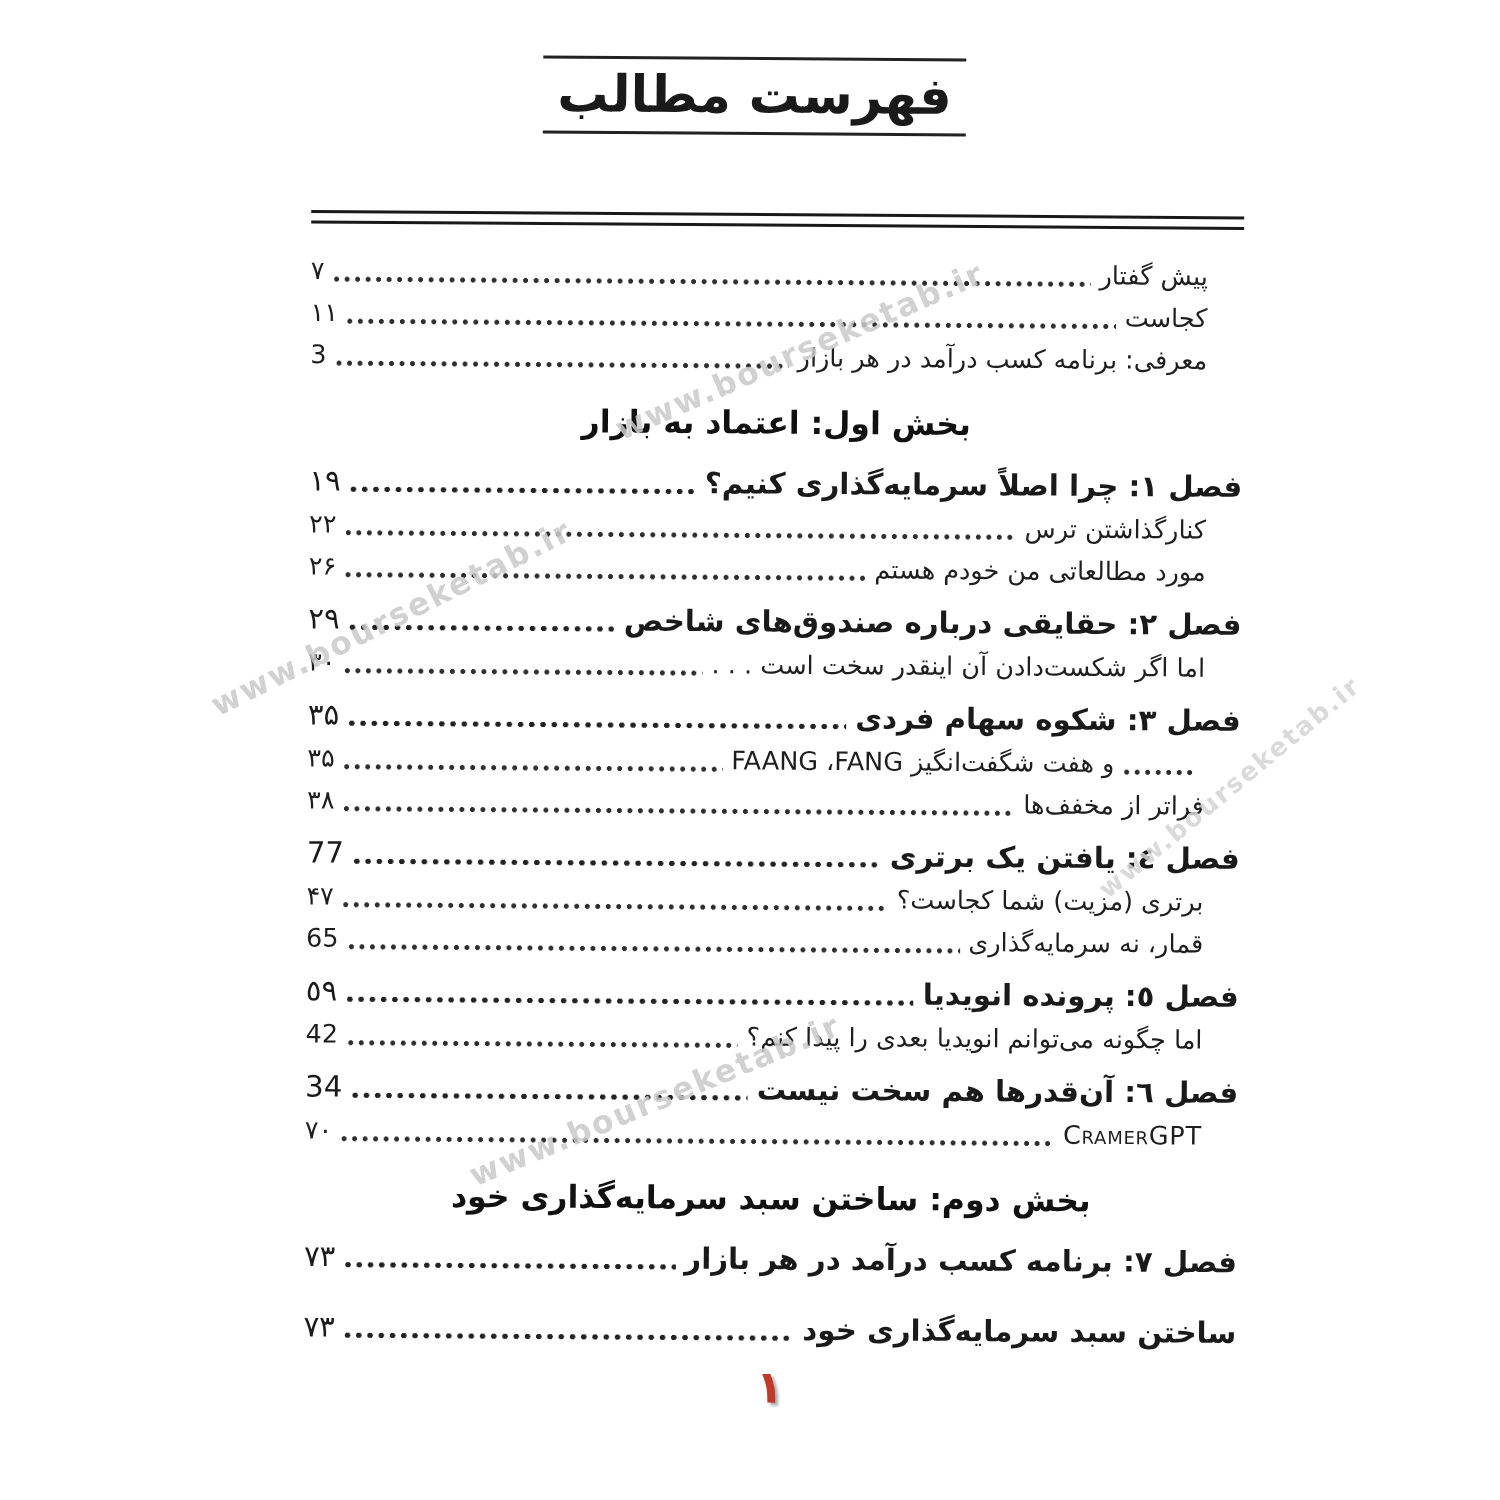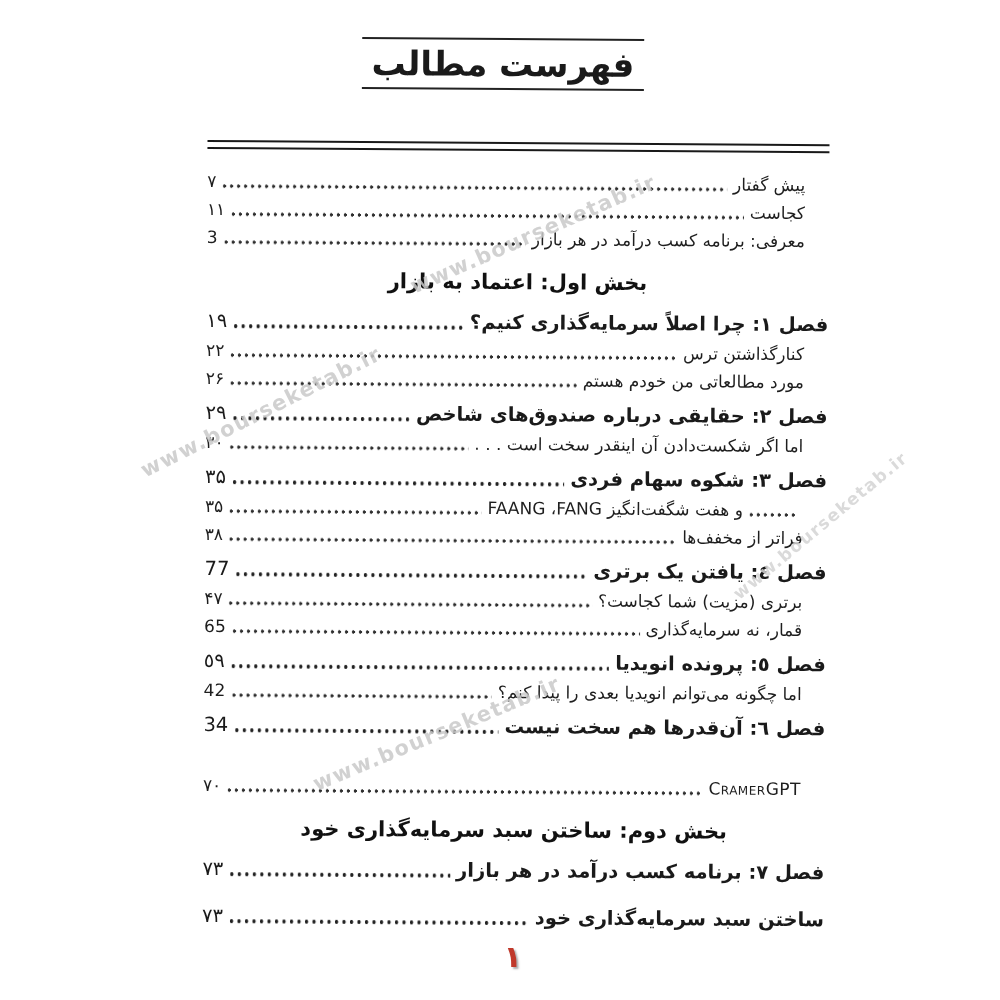--- a/index.html
+++ b/index.html
@@ -60,21 +60,21 @@
   }
   .row.chapter {
     font-size: 19.5px;
     font-weight: 700;
     line-height: 31px;
     margin-top: 5px;
   }
   .row.extra-space { margin-top: 16px; }
   .label { flex: 0 0 auto; }
   .label.ltr { direction: ltr; unicode-bidi: isolate; }
-  .label.smallcaps { font-variant: small-caps; letter-spacing: 0.5px; margin-top: 31px; }
+  .label.smallcaps { font-variant: small-caps; letter-spacing: 0.5px; }
   .page { flex: 0 0 auto; }
   .row.chapter .page { font-weight: 400; }
   .dots {
     flex: 1 1 auto;
     min-width: 18px;
     align-self: flex-end;
     height: 6px;
     margin: 0 6px 6px 6px;
     background-image: radial-gradient(circle at 2.2px 3px, #2d2d2d 1.45px, transparent 1.8px);
     background-size: 7px 6px;

